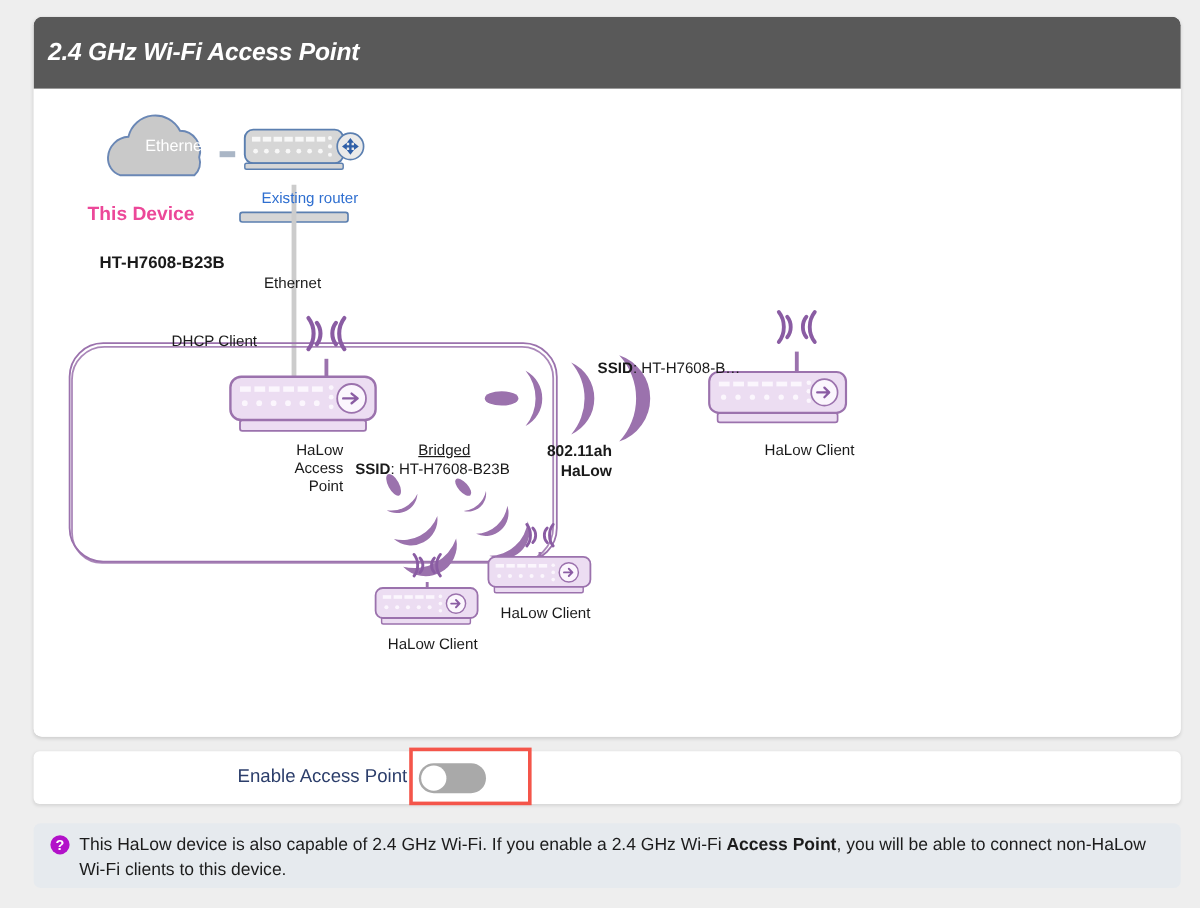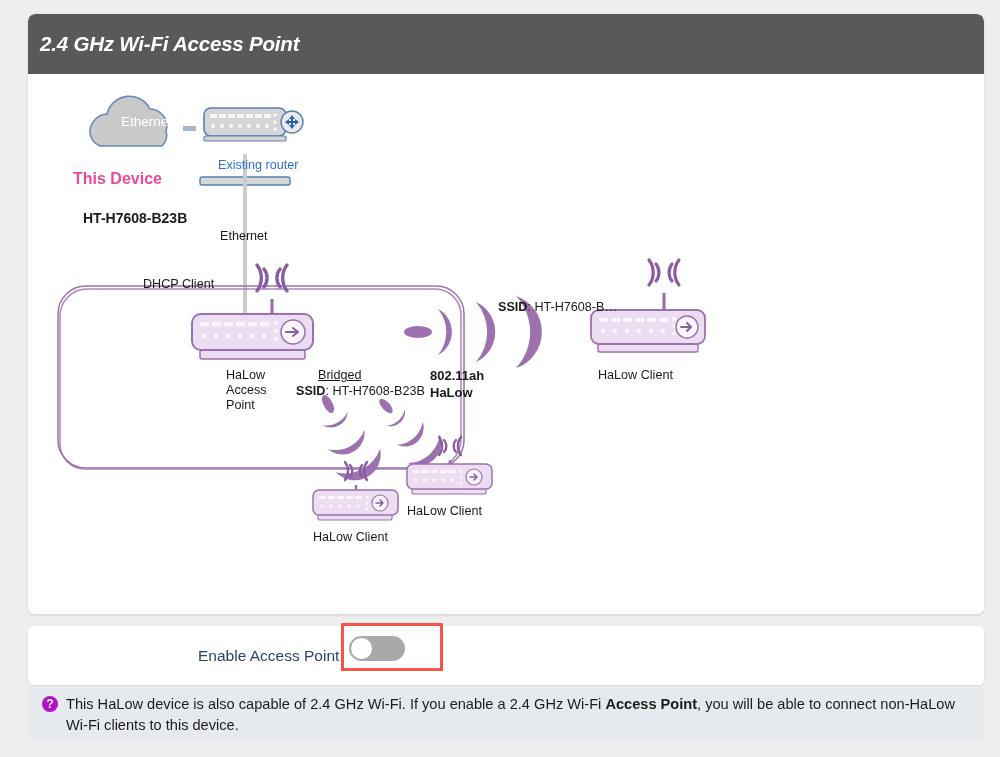--- a/index.html
+++ b/index.html
@@ -35,21 +35,21 @@
     font-size: 20.5px;
     font-weight: bold;
     letter-spacing: -0.2px;
   }
   .card-body { position: relative; height: 540px; background:#fff; }
 
   
   .toggle-card {
     position: absolute;
     left: 28px; top: 626px;
-    width: 956px; height: 59px;
+    width: 956px; height: 44px;
     background: #ffffff;
     border-radius: 5px;
     box-shadow: 0 1px 3px rgba(0,0,0,.10);
     display: flex; align-items: center;
   }
   .toggle-label {
     position: absolute;
     left: 170px;
     color: #2c3e6b;
     font-size: 15.5px;
@@ -108,21 +108,21 @@
 
   
   .diagram { position: absolute; inset: 0; }
   .dg-text {
     position: absolute;
     font-size: 12.6px;
     color: #1a1a1a;
     white-space: nowrap;
     line-height: 15px;
   }
-  .dg-text.center { text-align: left; }
+  .dg-text.center { text-align: right; }
   .dg-link { color: #2f6fd0; font-size: 12.6px; }
   .dg-bold { font-weight: bold; }
   .dg-head {
     position: absolute;
     font-size: 16px;
     font-weight: bold;
     color: #ec4899;
     white-space: nowrap;
   }
   .dg-ssid { position: absolute; font-size: 12.6px; white-space: nowrap; color:#1a1a1a; }

